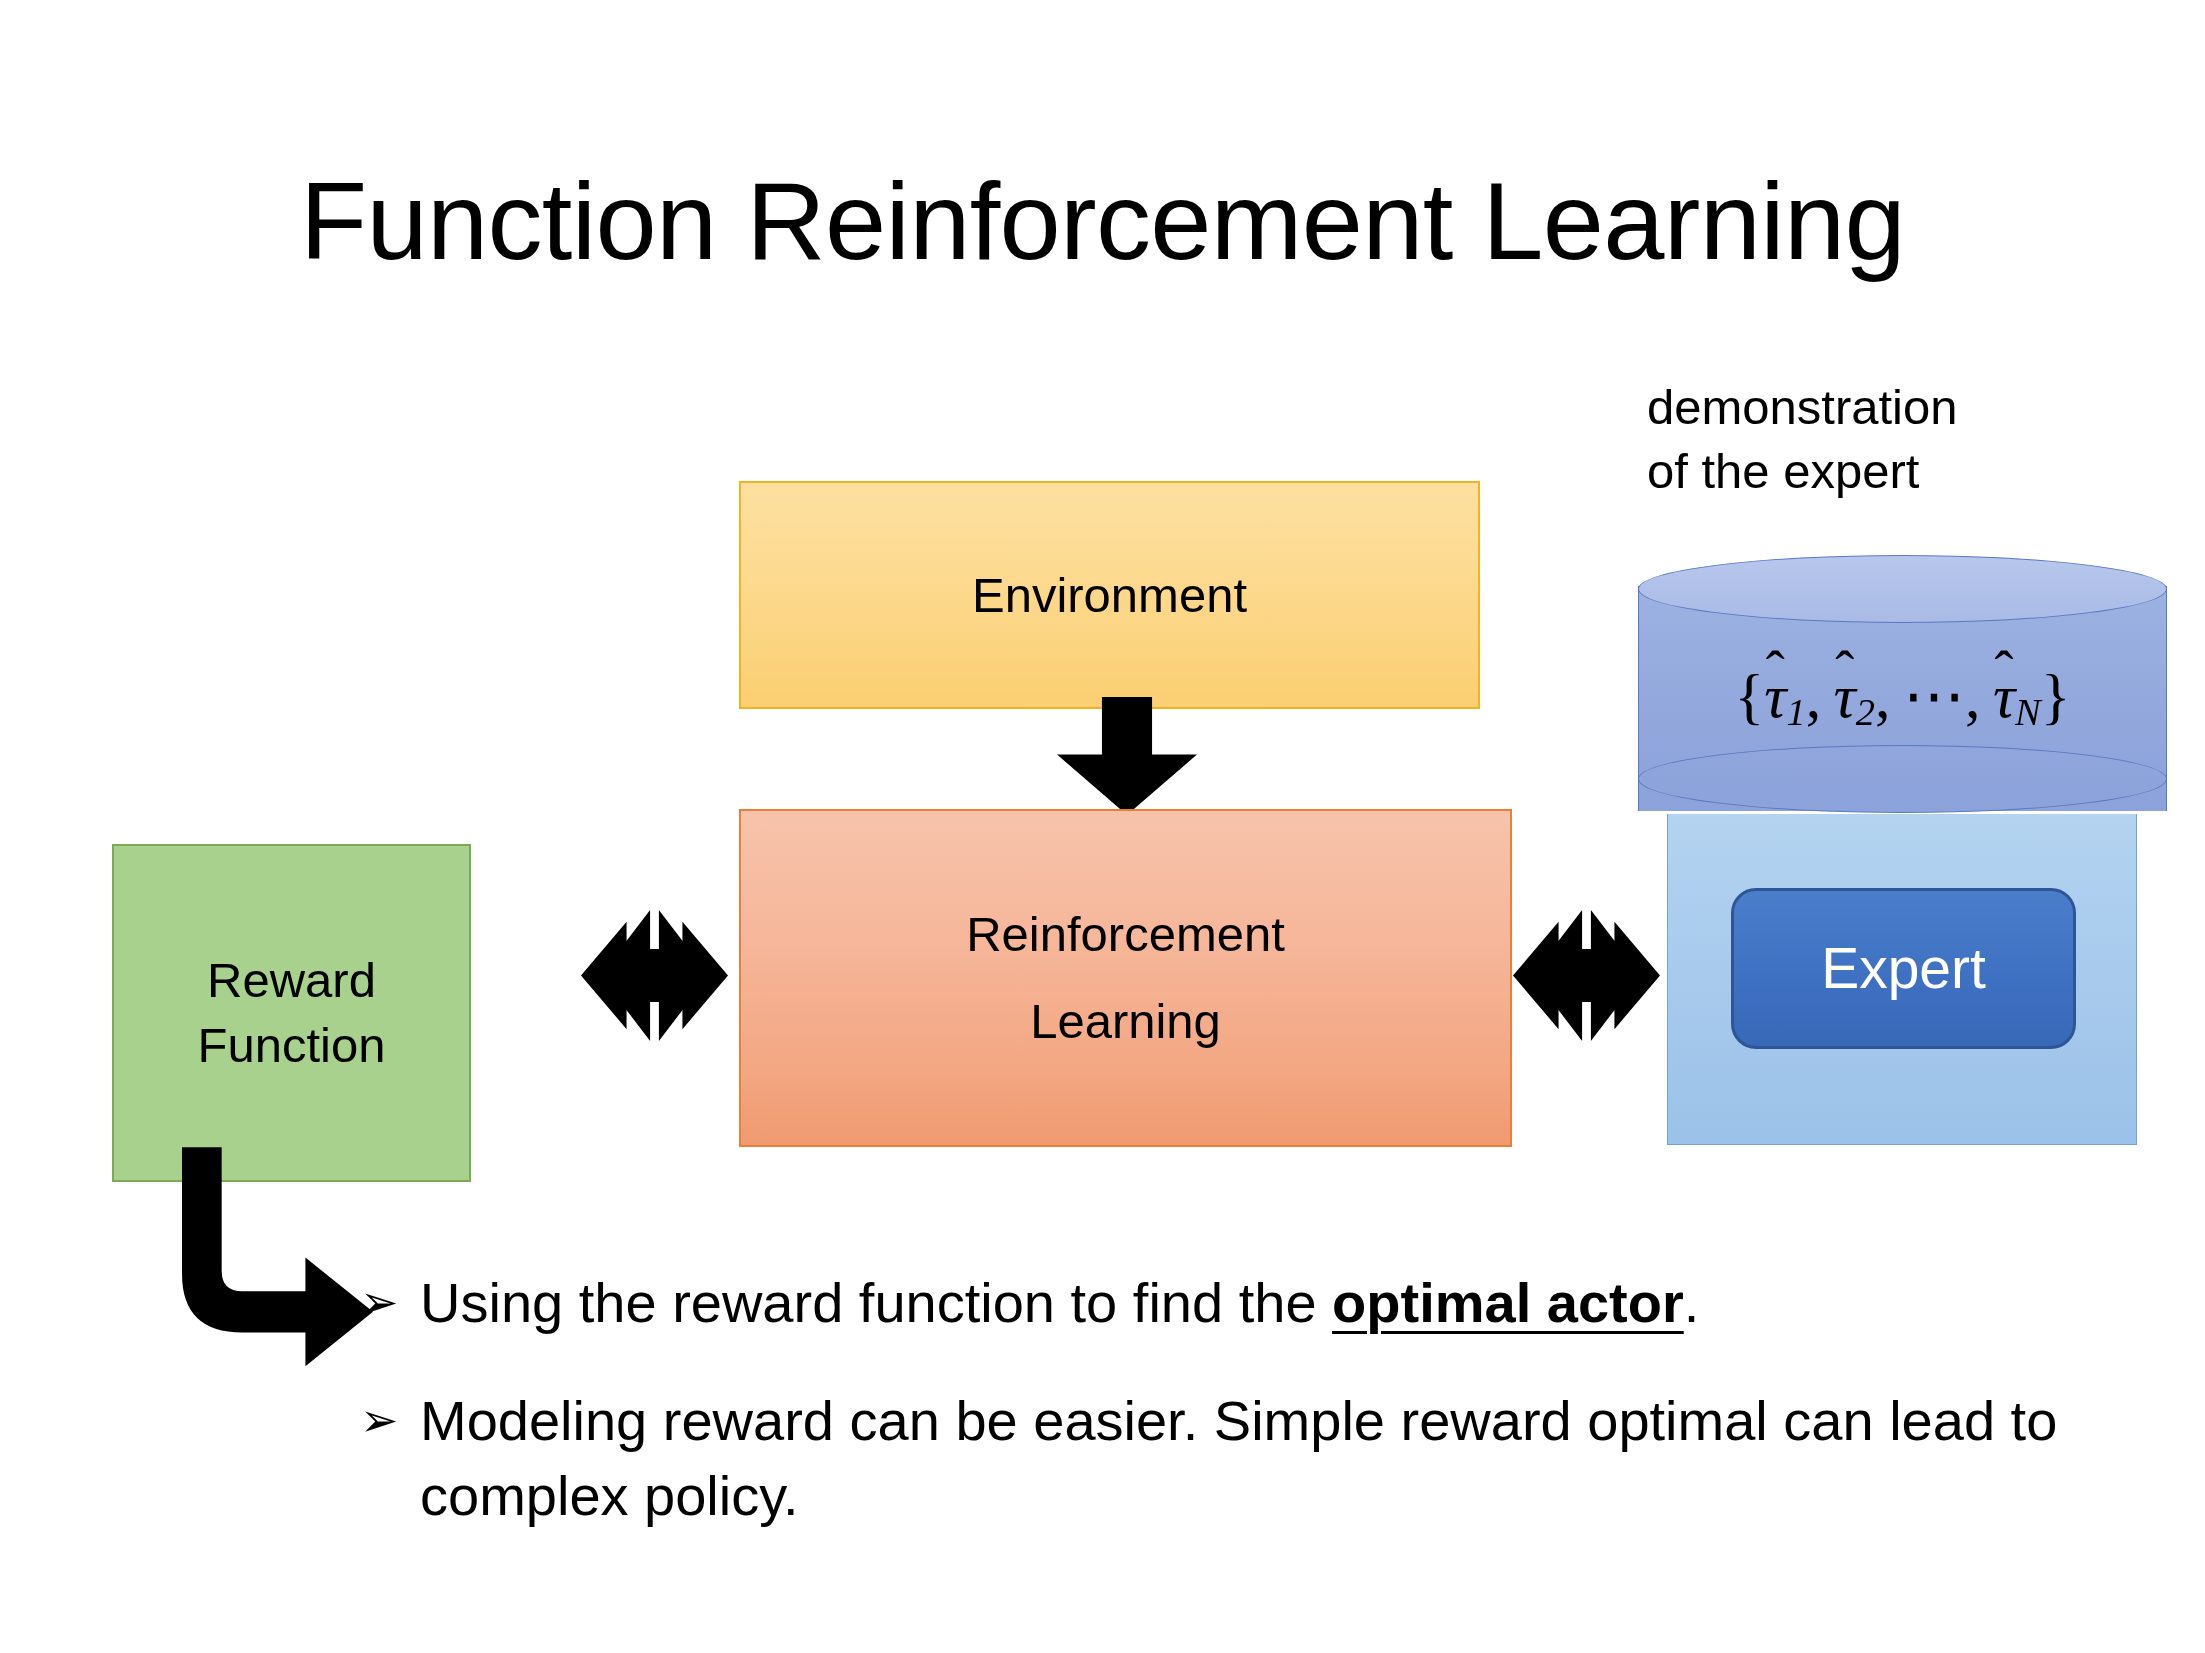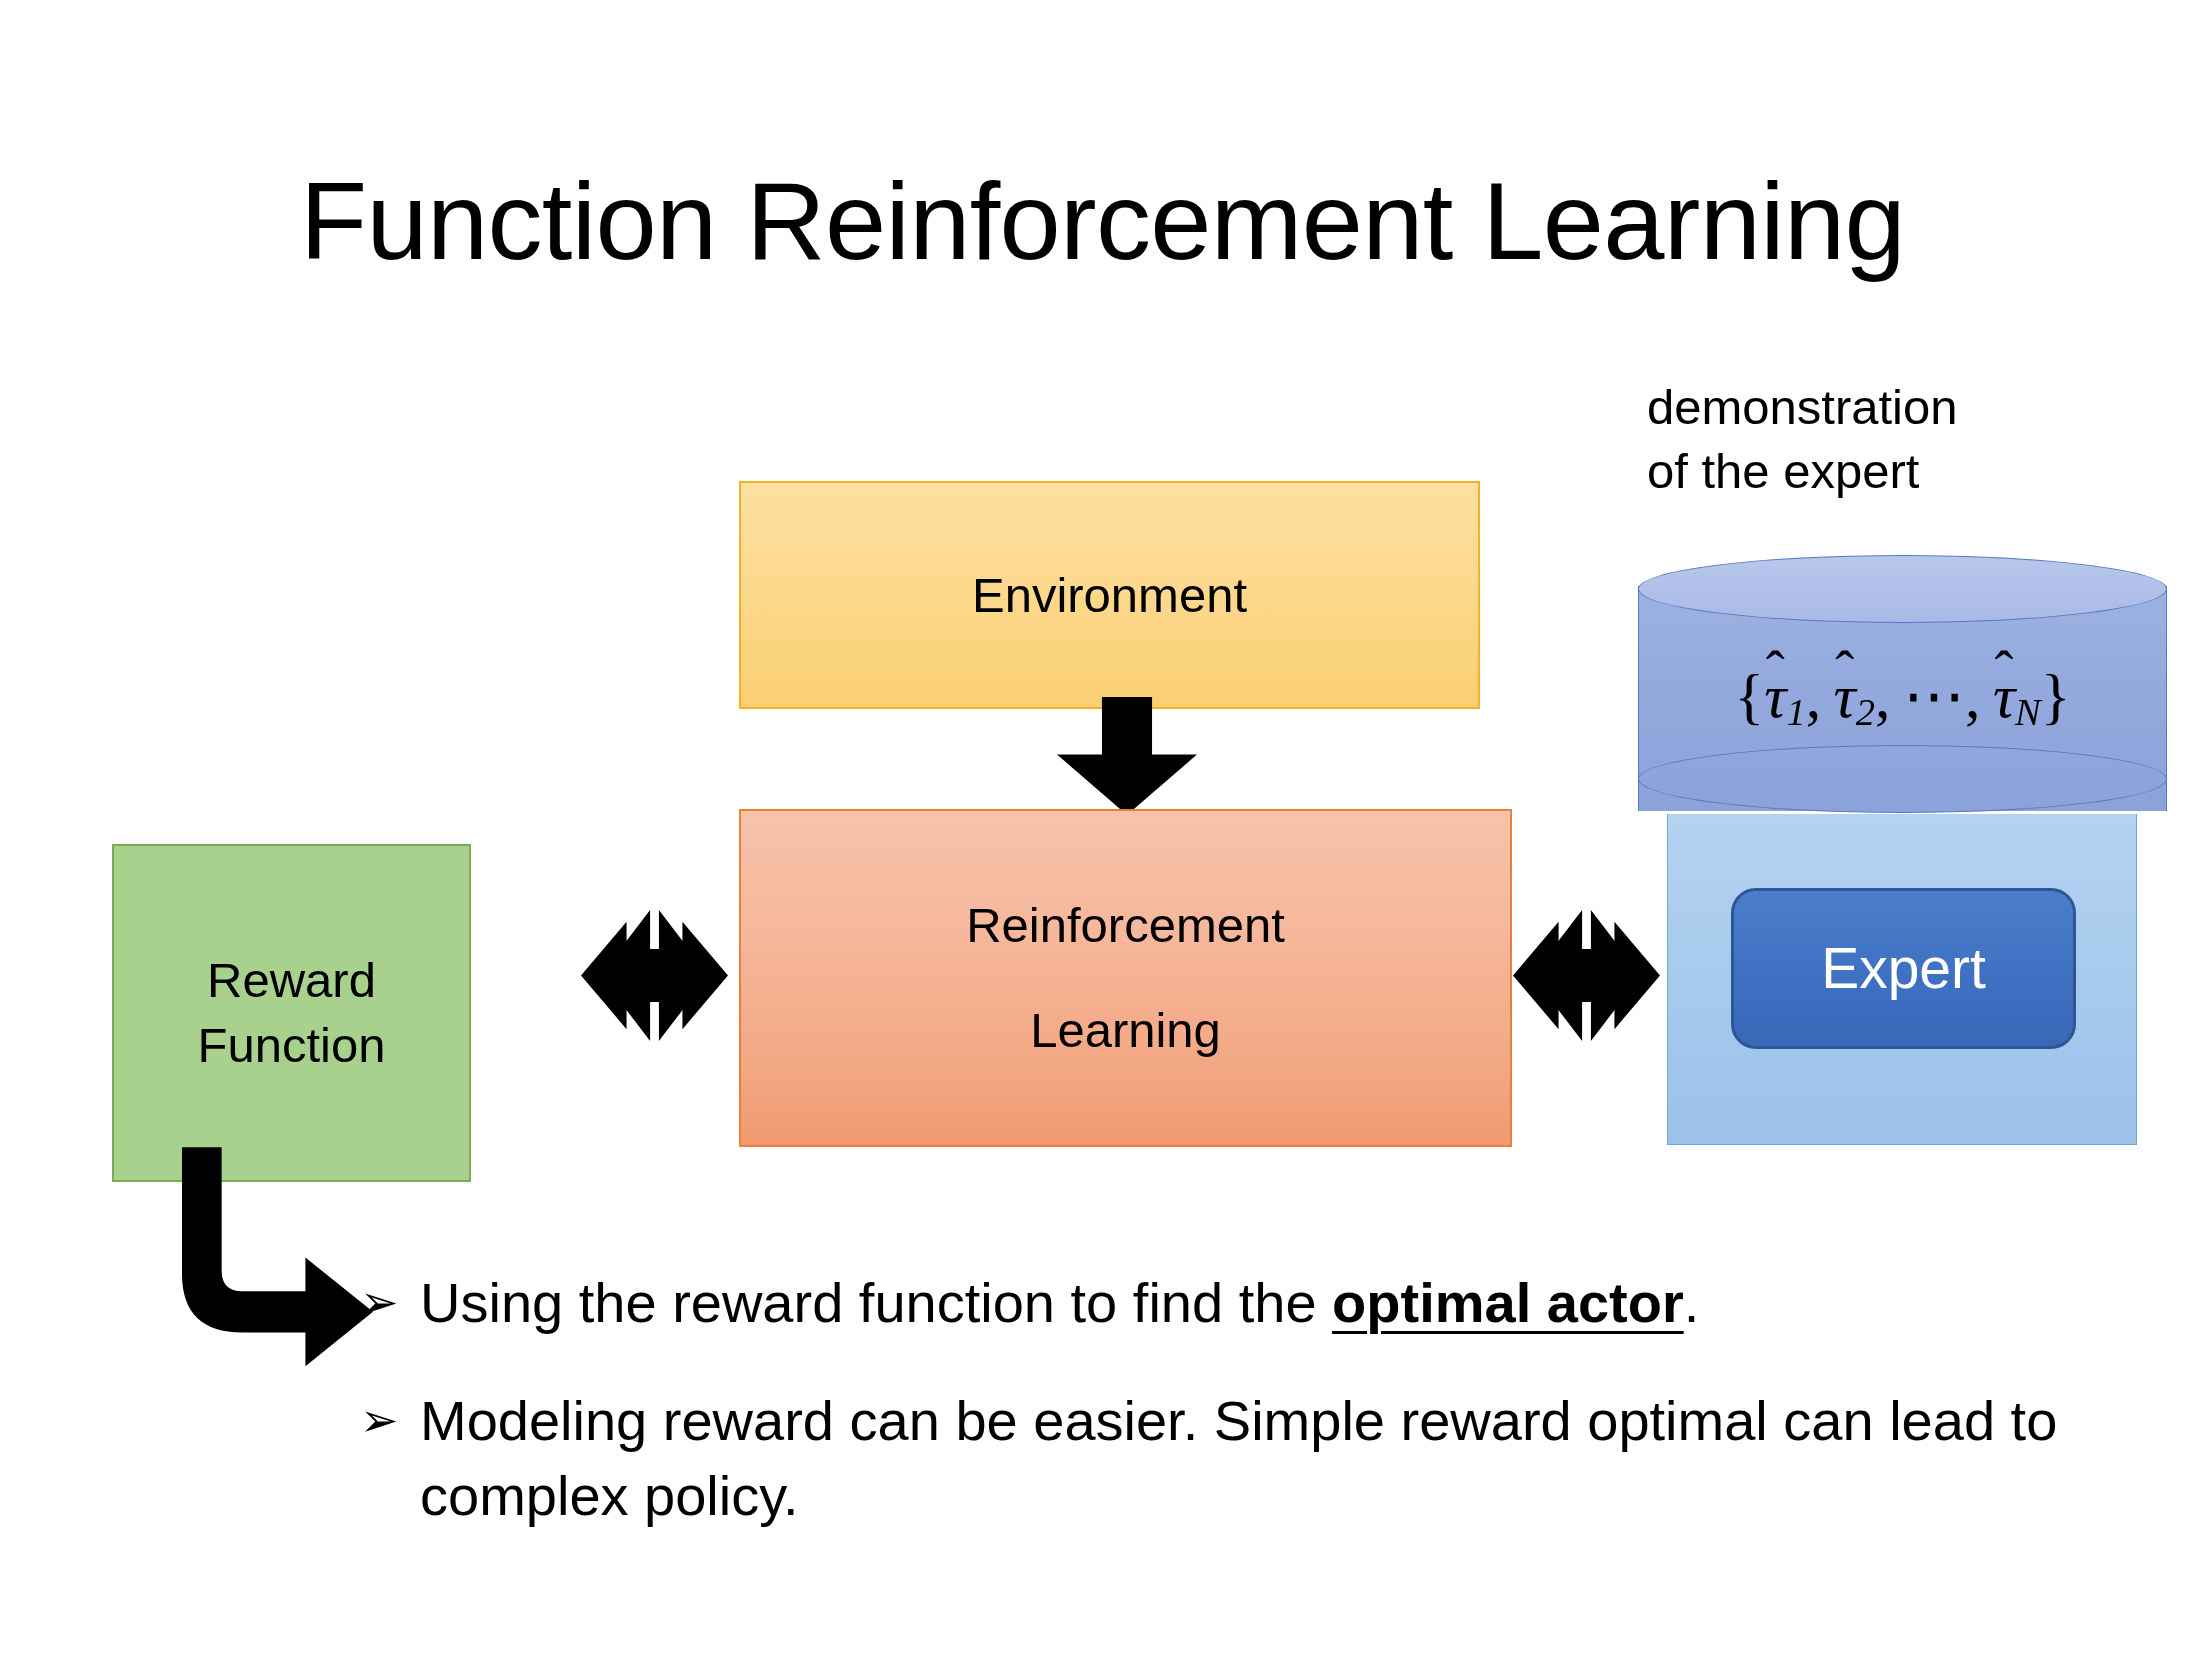--- a/index.html
+++ b/index.html
@@ -77,21 +77,21 @@
   .node-rl {
     left: 739px;
     top: 809px;
     width: 773px;
     height: 338px;
     background: linear-gradient(180deg, #f6c3aa 0%, #f6b89c 35%, #f3a884 75%, #f09a70 100%);
     border: 2.2px solid #e8803a;
     border-top-width: 2.9px;
     flex-direction: column;
   }
-  .node-rl .ln { display: block; margin: 20px 0; }
+  .node-rl .ln { display: block; margin: 11px 0; }
 
   
   .demo-caption {
     position: absolute;
     left: 1647px;
     top: 376px;
     width: 515px;
     text-align: left;
     font-size: 49px;
     line-height: 1.30;

